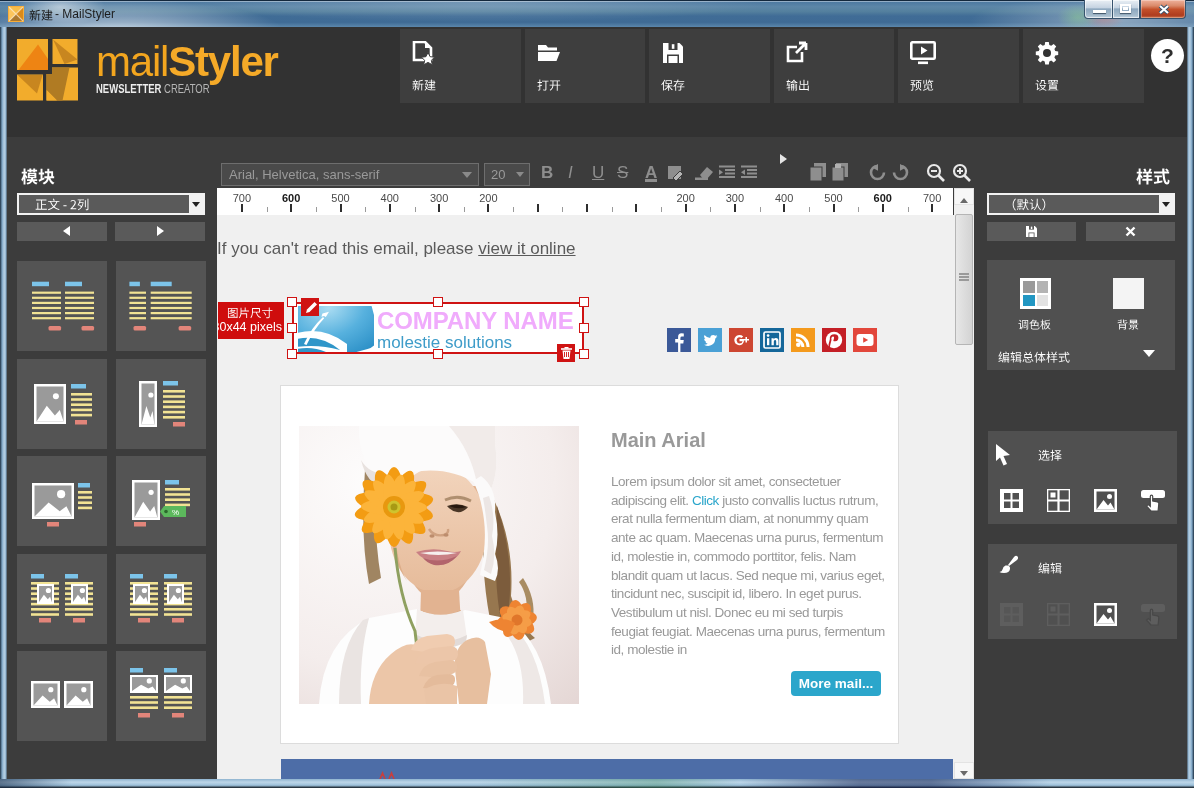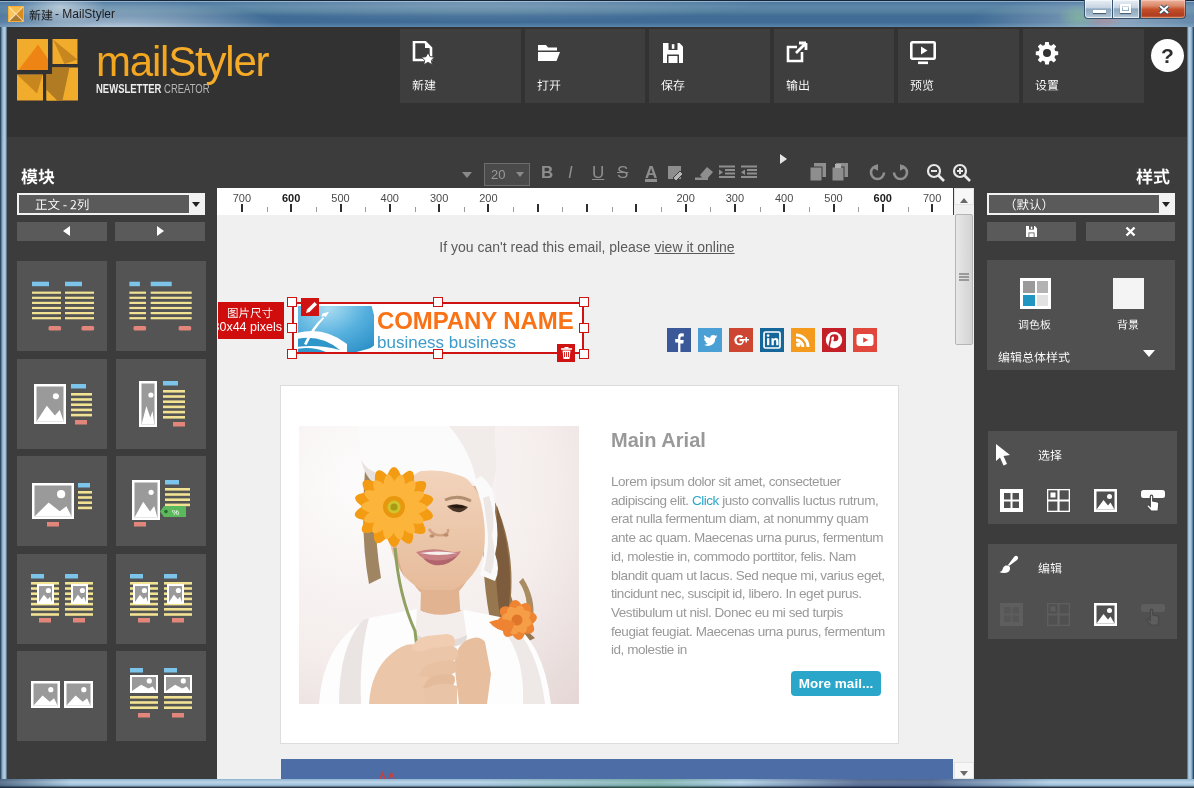--- a/index.html
+++ b/index.html
@@ -55,21 +55,21 @@
 <rect x="0" y="0" width="31" height="31" fill="#f2ac2c"></rect>
 <path d="M1.5 31 L21 5.5 L31 20 L31 31 Z" fill="#ee8413"></path>
 <rect x="35.5" y="0" width="25" height="25" fill="#f2ac2c"></rect>
 <path d="M36 0.5 L60.5 20.5 L47.5 25 Z" fill="#c8861f"></path>
 <rect x="0" y="35.5" width="26" height="26" fill="#f2ac2c"></rect>
 <path d="M0.5 36 L25.5 36 L20 54.5 Z" fill="#c8861f"></path>
 <path d="M35 28.5 h26 v33 h-31.5 v-26.5 h5.5 z" fill="#f2ac2c"></path>
 <path d="M35 28.5 L52.5 28.5 L45.5 61.5 L40 61.5 L29.5 51 L29.5 35 L35 35 Z" fill="#b07b23"></path>
 <path d="M29.5 61.5 L40 61.5 L29.5 51 Z" fill="#f2ac2c"></path>
 </svg>
-    <div class="ab" style="left:96px;top:38px;width:300px;height:44px;font-size:42px;letter-spacing:-1.2px;color:#f3a61f"><span style="font-weight:normal">mail</span><span style="font-weight:400;color:#f5aa28">Styler</span></div>
+    <div class="ab" style="left:96px;top:38px;width:300px;height:44px;font-size:42px;letter-spacing:-1.2px;color:#f3a61f"><span style="font-weight:normal">mail</span><span style="font-weight:700;color:#f5aa28">Styler</span></div>
 <div class="ab" style="left:96px;top:81px;font-size:13px;letter-spacing:0;transform:scaleX(.73);transform-origin:0 0;white-space:nowrap"><span style="font-weight:bold;color:#ededed">NEWSLETTER</span> <span style="color:#b5b5b5">CREATOR</span></div>
     <div class="ab" style="left:400px;top:29px;width:120.5px;height:74px;background:#3e3e3e"></div>
     <div class="ab" style="left:412px;top:41px"><svg width="24" height="26" viewBox="0 0 24 26">
         <path d="M2 1 h11 l6 6 v12 h-17 z" fill="none" stroke="#fff" stroke-width="2.6"></path>
         <path d="M13 1 l6 6 h-6 z" fill="#fff"></path>
         <path d="M16 11.5 l2.1 4.2 4.6.5 -3.4 3.1 1 4.5 -4.3-2.4 -4.3 2.4 1-4.5 -3.4-3.1 4.6-.5 z" fill="#fff" stroke="#3e3e3e" stroke-width="1"></path>
       </svg></div>
     <svg class="ab" style="left:412px;top:77px;overflow:visible" width="25" height="18">
       <path transform="translate(0,12.7)" d="M4.32 -2.55C4.68 -1.95 5.11 -1.14 5.30 -0.61L5.94 -0.99C5.76 -1.5 5.32 -2.28 4.93 -2.88ZM1.62 -2.82C1.38 -2.08 0.98 -1.34 0.49 -0.81C0.67 -0.70 0.98 -0.48 1.12 -0.36C1.59 -0.92 2.07 -1.8 2.35 -2.64ZM6.63 -8.92V-4.8C6.63 -3.20 6.54 -1.14 5.52 0.3C5.71 0.40 6.07 0.68 6.21 0.85C7.32 -0.70 7.47 -3.07 7.47 -4.8V-5.18H9.3V0.9H10.17V-5.18H11.49V-6.02H7.47V-8.32C8.74 -8.52 10.11 -8.83 11.12 -9.20L10.39 -9.86C9.52 -9.50 7.98 -9.14 6.63 -8.92ZM2.56 -9.92C2.76 -9.58 2.95 -9.18 3.09 -8.82H0.73V-8.06H6.03V-8.82H4.03C3.87 -9.21 3.61 -9.73 3.38 -10.12ZM4.52 -8.00C4.38 -7.45 4.10 -6.63 3.87 -6.08H0.55V-5.31H3.01V-4.06H0.6V-3.27H3.01V-0.21C3.01 -0.09 2.98 -0.06 2.86 -0.06C2.73 -0.04 2.36 -0.04 1.94 -0.06C2.06 0.15 2.18 0.49 2.20 0.70C2.79 0.70 3.20 0.69 3.48 0.56C3.75 0.43 3.84 0.21 3.84 -0.20V-3.27H6.08V-4.06H3.84V-5.31H6.22V-6.08H4.69C4.92 -6.58 5.14 -7.23 5.36 -7.82ZM1.51 -7.81C1.75 -7.27 1.93 -6.55 1.98 -6.08L2.76 -6.3C2.7 -6.75 2.49 -7.46 2.24 -7.98Z M16.72 -9.06V-8.34H18.97V-7.44H15.96V-6.73H18.97V-5.79H16.64V-5.06H18.97V-4.14H16.54V-3.45H18.97V-2.50H16.04V-1.78H18.97V-0.58H19.82V-1.78H23.24V-2.50H19.82V-3.45H22.78V-4.14H19.82V-5.06H22.51V-6.73H23.34V-7.44H22.51V-9.06H19.82V-10.08H18.97V-9.06ZM19.82 -6.73H21.70V-5.79H19.82ZM19.82 -7.44V-8.34H21.70V-7.44ZM13.16 -4.71C13.16 -4.84 13.44 -5.00 13.62 -5.10H15.09C14.95 -4.03 14.71 -3.10 14.4 -2.31C14.07 -2.79 13.81 -3.39 13.60 -4.11L12.93 -3.86C13.22 -2.89 13.58 -2.12 14.02 -1.51C13.60 -0.72 13.06 -0.09 12.44 0.36C12.63 0.48 12.97 0.79 13.10 0.96C13.68 0.51 14.19 -0.08 14.61 -0.84C15.87 0.36 17.62 0.66 19.83 0.66H23.19C23.24 0.42 23.41 0.02 23.54 -0.16C22.93 -0.15 20.32 -0.15 19.84 -0.15C17.82 -0.15 16.16 -0.42 14.98 -1.58C15.48 -2.7 15.82 -4.10 16.00 -5.79L15.50 -5.91L15.33 -5.90H14.30C14.90 -6.80 15.51 -7.93 16.05 -9.09L15.48 -9.46L15.19 -9.33H12.76V-8.53H14.84C14.36 -7.46 13.76 -6.48 13.54 -6.18C13.30 -5.79 13.00 -5.49 12.79 -5.44C12.91 -5.26 13.09 -4.89 13.16 -4.71Z" fill="#ffffff"></path>
     </svg>
@@ -315,20 +315,21 @@
       <rect x="48" y="17" width="13" height="4.5" fill="#7cc4ea"></rect>
       <rect x="48" y="24" width="28" height="18" fill="#fff"></rect>
       <rect x="50" y="26" width="24" height="14" fill="#9a9a9a"></rect>
       <circle cx="67.3" cy="29.9" r="2.6" fill="#fff"></circle>
       <path d="M50 40 l9.1 -6.3 l7.2 3.9 l4.3 -2.2 l3.4 4.6 z" fill="#fff"></path>
       <rect x="48" y="45.0" width="28" height="2.6" fill="#f2e394"></rect>
       <rect x="48" y="50.2" width="28" height="2.6" fill="#f2e394"></rect>
       <rect x="48" y="55.4" width="28" height="2.6" fill="#f2e394"></rect>
       <rect x="56" y="62" width="12" height="4.5" fill="#e2857a"></rect>
     </svg>
+    <div class="ab" style="left:221px;top:163px;width:258px;height:23px;background:#4a4a4a;border:1px solid #6e6e6e;color:#9a9a9a;font-size:13px;line-height:21px;padding-left:7px">Arial, Helvetica, sans-serif</div>
 <div class="ab" style="left:462px;top:172px;width:0;height:0;border:5px solid transparent;border-top:6px solid #8a8a8a"></div>
 <div class="ab" style="left:484px;top:163px;width:46px;height:23px;background:#4a4a4a;border:1px solid #6e6e6e;color:#9a9a9a;font-size:13px;line-height:21px;padding-left:6px">20</div>
 <div class="ab" style="left:516px;top:172px;width:0;height:0;border:4px solid transparent;border-top:5px solid #8a8a8a"></div>
     <div class="ab" style="left:541px;top:163px;font-size:17px;font-weight:bold;color:#8e8e8e">B</div>
     <div class="ab" style="left:568px;top:163px;font-size:17px;font-style:italic;color:#8e8e8e">I</div>
     <div class="ab" style="left:592px;top:163px;font-size:17px;text-decoration:underline;color:#8e8e8e">U</div>
     <div class="ab" style="left:617px;top:163px;font-size:17px;text-decoration:line-through;color:#8e8e8e">S</div>
     <div class="ab" style="left:645px;top:163px;font-size:17px;font-weight:bold;color:#8e8e8e;border-bottom:3px solid #8e8e8e;height:19px">A</div>
     <svg class="ab" style="left:668px;top:166px" width="16" height="15">
       <rect x="0" y="0" width="13" height="13" fill="#8e8e8e"></rect>
@@ -419,41 +420,41 @@
     <div class="ab" style="left:954px;top:188px;width:20px;height:591px;background:#f0f0f0"></div>
 <div class="ab" style="left:954px;top:188px;width:20px;height:17px;background:#f7f7f7;border:1px solid #e3e3e3"></div>
 <div class="ab" style="left:960px;top:194px;width:0;height:0;border:4px solid transparent;border-bottom:5px solid #6a6a6a"></div>
 <div class="ab" style="left:954px;top:762px;width:20px;height:17px;background:#f7f7f7;border:1px solid #e3e3e3"></div>
 <div class="ab" style="left:960px;top:771px;width:0;height:0;border:4px solid transparent;border-top:5px solid #6a6a6a"></div>
 <div class="ab" style="left:955px;top:214px;width:18px;height:131px;background:linear-gradient(to right,#e7e7e7,#d3d3d3);border:1px solid #b5b5b5;border-radius:2px"></div>
 <div class="ab" style="left:959px;top:273px;width:10px;height:1.5px;background:#9a9a9a;box-shadow:0 3px 0 #9a9a9a,0 6px 0 #9a9a9a"></div>
     <div class="ab" style="left:217px;top:215px;width:737px;height:564px;background:#f0f0f0;overflow:hidden" id="canvas"></div>
     <div class="ab" style="left:217px;top:215px;width:737px;height:564px;overflow:hidden">
 <div style="position:absolute;left:-217px;top:-215px;width:1194px;height:788px">
-        <div class="ab" style="left:217px;top:239px;width:740px;text-align:center;font-size:14px;color:#5a5a5a">If you can't read this email, please <span style="text-decoration:underline">view it online</span></div>
+        <div class="ab" style="left:217px;top:239px;width:740px;text-align:left;font-size:17px;color:#5a5a5a">If you can't read this email, please <span style="text-decoration:underline">view it online</span></div>
         <div class="ab" style="left:293px;top:303px;width:290px;height:50px;background:#fff"></div>
         <svg class="ab" style="left:298px;top:306px" width="76" height="46" viewBox="0 0 76 46">
 <defs>
             <radialGradient id="bl" cx=".5" cy=".2" r="1">
               <stop offset="0" stop-color="#aadcf2"></stop>
               <stop offset=".45" stop-color="#57b1de"></stop>
               <stop offset="1" stop-color="#1f86c0"></stop>
             </radialGradient>
           </defs>
 <g transform="rotate(-15 36 22)">
             <rect x="-6" y="-11" width="84" height="62" rx="15" fill="url(#bl)"></rect>
           </g>
 <path d="M-1 27 Q26 20 49 38 L49 46 L-1 46 Z" fill="#fff"></path>
 <path d="M-1 33 Q22 28 42 44 Q20 38 -1 41 Z" fill="#2f96c9"></path>
 <path d="M-1 43 Q14 40 28 46 L-1 46 Z" fill="#2f96c9"></path>
 <path d="M6 38 Q13 22 25 11 L26.2 12.2 Q16 23 8.5 39 Z" fill="#fff"></path>
 <path d="M24.5 7.5 l6.5 -1.8 -3.2 5.4 -1.8-1 -2.6.6 z" fill="#fff"></path>
 </svg>
-        <div class="ab" style="left:377px;top:307px;font-size:24px;font-weight:bold;color:#f97316;letter-spacing:-.1px;font-family:'Liberation Sans'">COMPANY NAME</div>
-<div class="ab" style="left:377px;top:333px;font-size:17px;color:#3e9cc9;letter-spacing:0">business business</div>
+        <div class="ab" style="left:377px;top:307px;font-size:24px;font-weight:bold;color:#f0abfc;letter-spacing:-.1px;font-family:'Liberation Sans'">COMPANY NAME</div>
+<div class="ab" style="left:377px;top:333px;font-size:17px;color:#3e9cc9;letter-spacing:0">molestie solutions</div>
         <div class="ab" style="left:292px;top:302px;width:292px;height:52px;border:2px solid #cf1313"></div>
         <div class="ab" style="left:287px;top:297px;width:10px;height:10px;background:#fff;border:1.5px solid #cf1313"></div>
         <div class="ab" style="left:287px;top:349px;width:10px;height:10px;background:#fff;border:1.5px solid #cf1313"></div>
         <div class="ab" style="left:433px;top:297px;width:10px;height:10px;background:#fff;border:1.5px solid #cf1313"></div>
         <div class="ab" style="left:433px;top:349px;width:10px;height:10px;background:#fff;border:1.5px solid #cf1313"></div>
         <div class="ab" style="left:579px;top:297px;width:10px;height:10px;background:#fff;border:1.5px solid #cf1313"></div>
         <div class="ab" style="left:579px;top:349px;width:10px;height:10px;background:#fff;border:1.5px solid #cf1313"></div>
         <div class="ab" style="left:287px;top:323px;width:10px;height:10px;background:#fff;border:1.5px solid #cf1313"></div>
         <div class="ab" style="left:579px;top:323px;width:10px;height:10px;background:#fff;border:1.5px solid #cf1313"></div>
         <div class="ab" style="left:301px;top:298px;width:18px;height:18px;background:#cf1313"></div>

